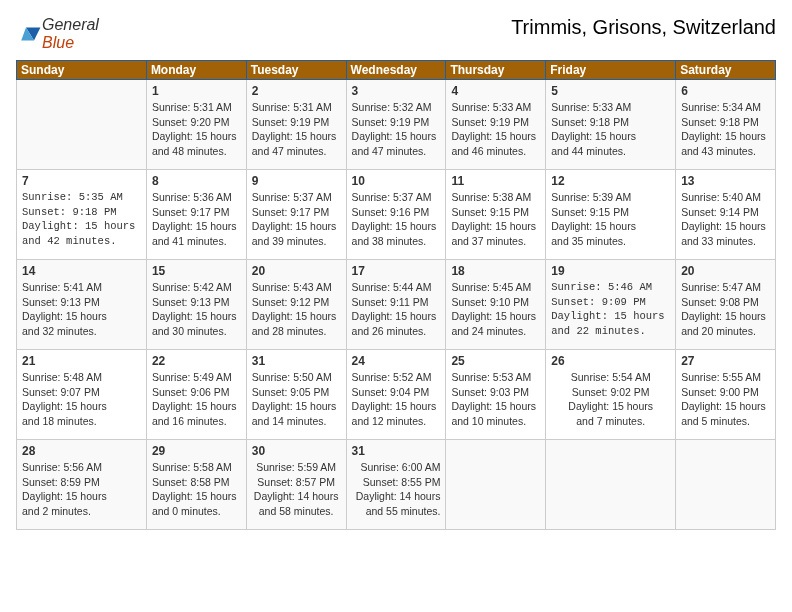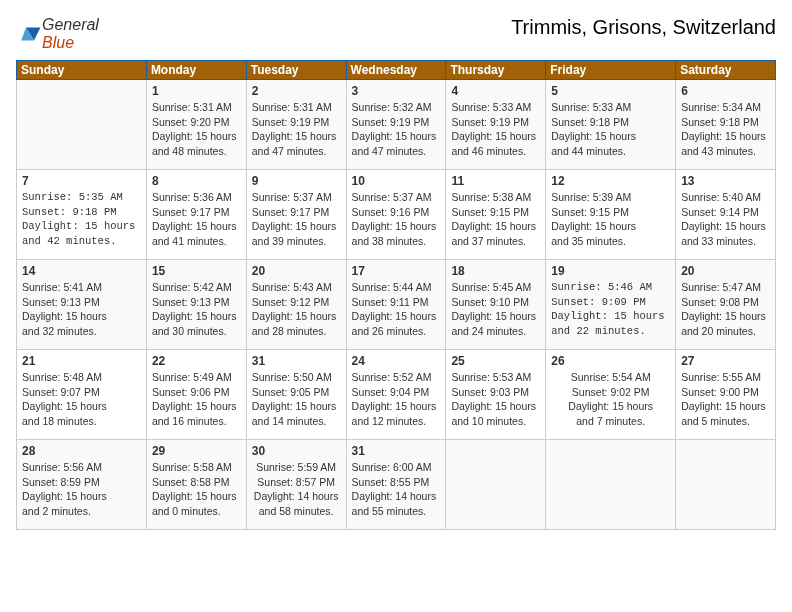--- a/index.html
+++ b/index.html
@@ -325,21 +325,21 @@
         </td>
         <td>
           <span class="day-num">30</span>
           <div class="cell-content" style="white-space: pre-line; text-align: center;">Sunrise: 5:59 AM
 Sunset: 8:57 PM
 Daylight: 14 hours
 and 58 minutes.</div>
         </td>
         <td>
           <span class="day-num">31</span>
-          <div class="cell-content" style="white-space: pre-line;">Sunrise: 6:00 AM
+          <div class="cell-content" style="white-space: pre-line; text-align: right;">Sunrise: 6:00 AM
 Sunset: 8:55 PM
 Daylight: 14 hours
 and 55 minutes.</div>
         </td>
         <td></td>
         <td></td>
         <td></td>
       </tr>
     </tbody>
 </table>

